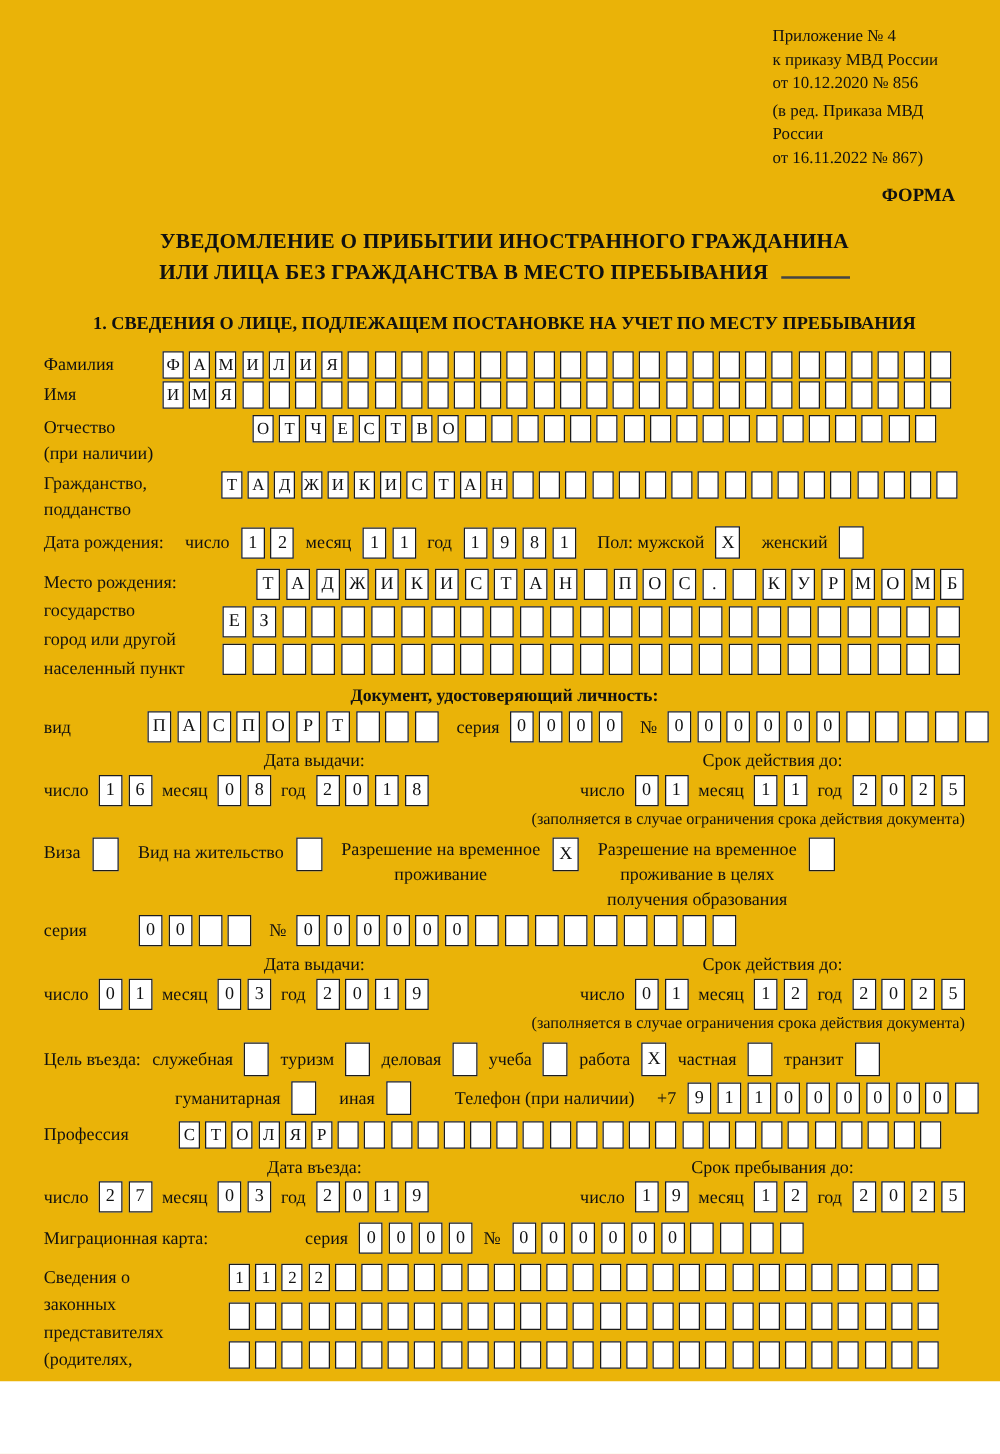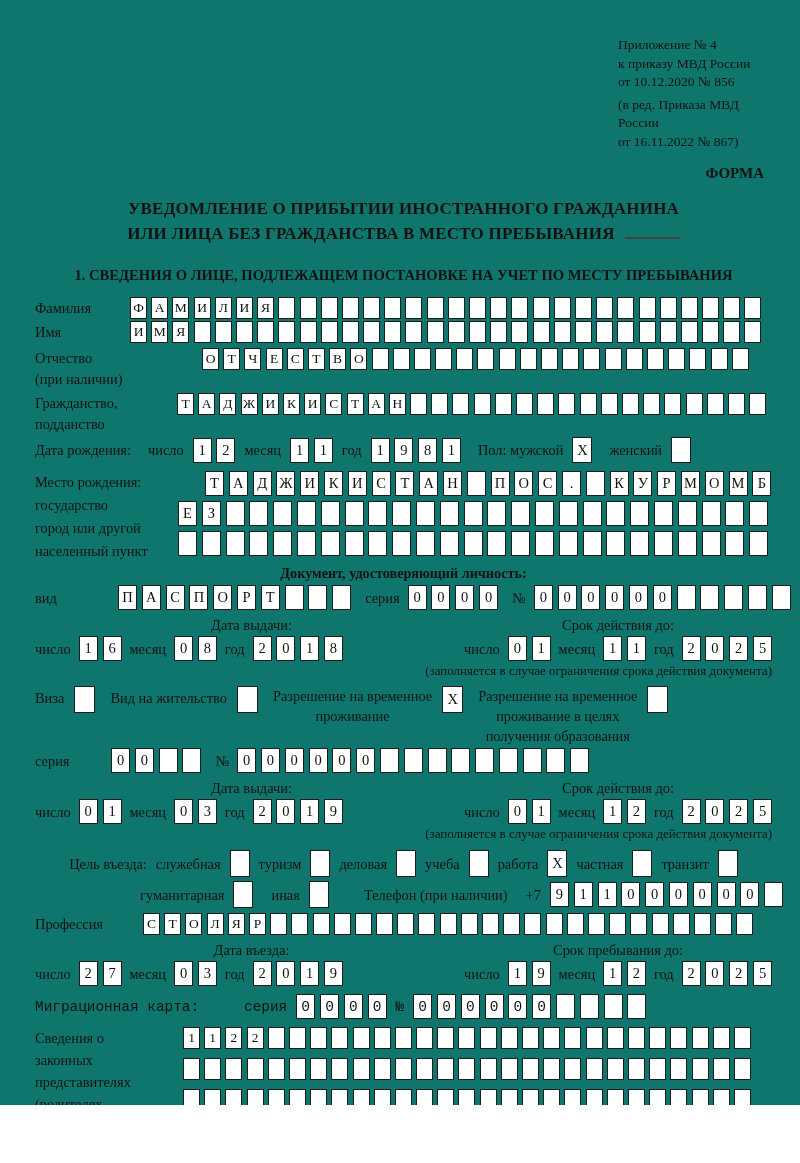--- a/index.html
+++ b/index.html
@@ -2,21 +2,21 @@
 <html><head>
 <meta charset="utf-8">
 <style>
   * { box-sizing: border-box; margin: 0; padding: 0; }
   html,body { background:#fff; }
   body {
     width: 800px; height: 1163px;
     font-family: "Liberation Serif", "DejaVu Serif", serif;
     color: #111;
   }
-  .page { position: relative; width: 800px; height: 1105px; padding: 36px 28px 0 35px; overflow: hidden; background:#0f766e; }
+  .page { position: relative; width: 800px; height: 1105px; padding: 20px 28px 0 35px; overflow: hidden; background:#eab308; }
 
   
   .hdr { margin-left: 583px; font-size: 13.5px; line-height: 18.5px; }
   .hdr .gap-top { margin-top: 4px; }
   .forma { margin-top: 14px; padding-right: 8px; text-align: right; font-weight: bold; font-size: 15px; }
 
   .title { margin-top: 15px; text-align: center; font-weight: bold; font-size: 17px; line-height: 24.5px; letter-spacing: .2px; }
   .tline { display: inline-block; width: 55px; height: 13px; border-bottom: 2.2px solid #444; margin-left: 10px; }
 
   .sec-head { margin-top: 21px; text-align: center; font-weight: bold; font-size: 14.6px; white-space: nowrap; }
@@ -74,32 +74,32 @@
   .intro { margin-top: 8px; font-size: 14.4px; line-height: 26px; }
 
   
   .res-opts { display: flex; align-items: flex-start; column-gap: 15px; margin-top: 7px; }
   .ropt { display: flex; align-items: flex-start; column-gap: 10px; }
   .rlines { text-align: center; font-size: 14.4px; line-height: 20px; }
   .ropt > .lbl { line-height: 24px; }
   .ropt .checkbox { width: 21px; height: 27px; }
 
   
-  .purpose { column-gap: 9px; margin-top: 8px; justify-content: center; }
+  .purpose { column-gap: 9px; margin-top: 8px; }
   .purpose .checkbox { width: 20px; height: 27px; }
   .purpose2 { column-gap: 9px; margin-top: 4px; }
   .purpose2 .checkbox { width: 20px; height: 27px; }
   .ml105 { margin-left: 105px; } .ml26 { margin-left: 26px; } .ml14 { margin-left: 9px; }
 
   
   .reps { display: flex; align-items: flex-start; margin-top: 8px; }
   .reps-labels { width: 148px; font-size: 14.4px; line-height: 22px; flex: none; }
   .reps-right { display: flex; flex-direction: column; row-gap: 9px; }
 
-  .mig-row { column-gap: 9px; font-family: Liberation Mono, monospace; }
+  .mig-row { column-gap: 9px; }
 </style>
 </head>
 <body>
 
 <div class="page">
 
   <div class="hdr">
     <div>Приложение № 4</div>
     <div>к приказу МВД России</div>
     <div>от 10.12.2020 № 856</div>

